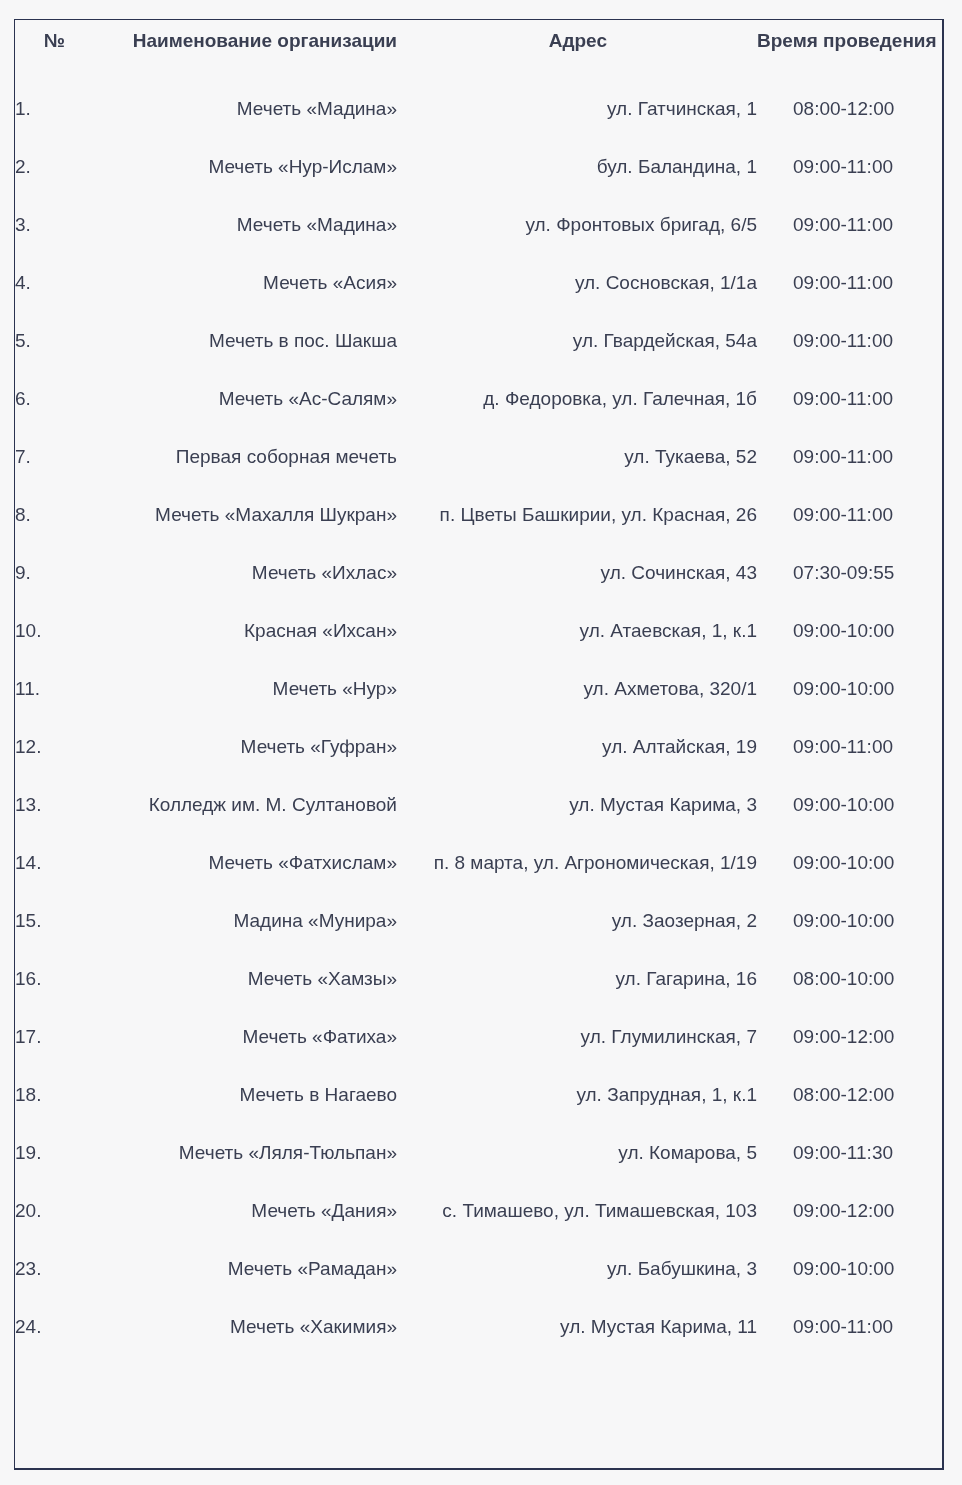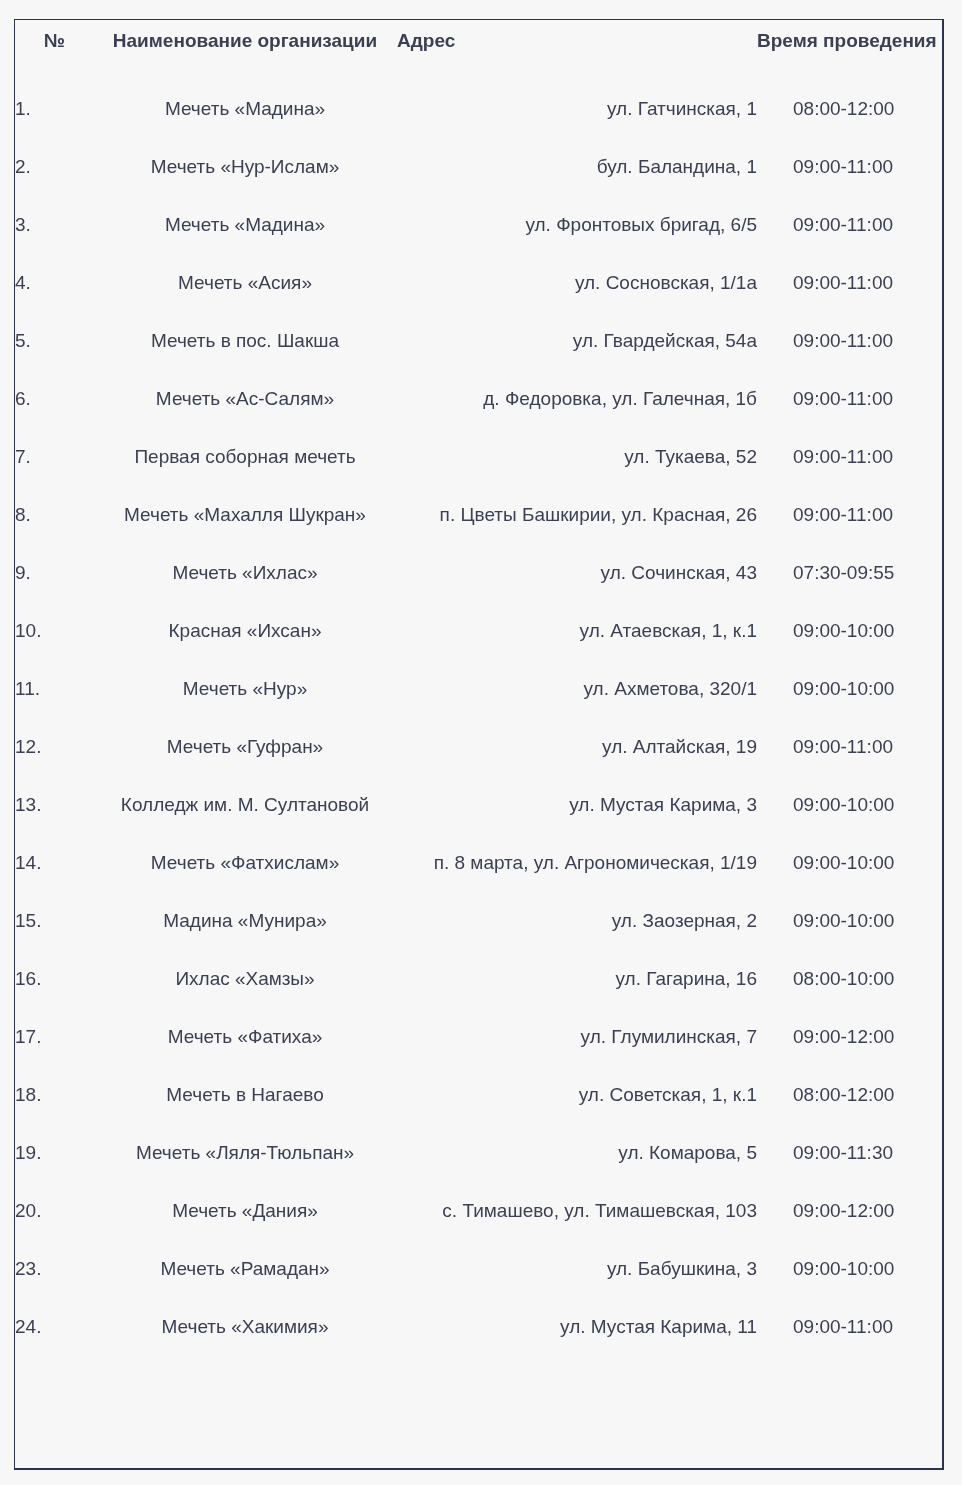--- a/index.html
+++ b/index.html
@@ -45,23 +45,23 @@
       color: #3a3f52;
       height: 38px;
       padding-top: 2px;
     }
     td {
       height: 58px;
     }
     tr.first td { height: 58px; padding-top: 20px; }
     .c-num { width: 78px; text-align: left; }
     th.c-num { text-align: left; padding-left: 29px; width: 49px; }
-    .c-name { width: 304px; text-align: center; }
+    .c-name { width: 304px; text-align: right; }
     .c-addr { width: 360px; text-align: right; }
-    th.c-addr { text-align: left; padding-right: 150px; width: 210px; }
+    th.c-addr { text-align: right; padding-right: 150px; width: 210px; }
     .c-time { text-align: left; padding-left: 36px; margin-left: 17px; }
     th.c-time { text-align: left; padding-left: 0; }
   </style>
 </head>
 <body>
 
 <div class="frame">
   <table>
     <thead>
       <tr>
@@ -157,34 +157,34 @@
           <td class="c-time">09:00-10:00</td>
         </tr>
         <tr>
           <td class="c-num">15.</td>
           <td class="c-name">Мадина «Мунира»</td>
           <td class="c-addr">ул. Заозерная, 2</td>
           <td class="c-time">09:00-10:00</td>
         </tr>
         <tr>
           <td class="c-num">16.</td>
-          <td class="c-name">Ихлас «Хамзы»</td>
+          <td class="c-name">Мечеть «Хамзы»</td>
           <td class="c-addr">ул. Гагарина, 16</td>
           <td class="c-time">08:00-10:00</td>
         </tr>
         <tr>
           <td class="c-num">17.</td>
           <td class="c-name">Мечеть «Фатиха»</td>
           <td class="c-addr">ул. Глумилинская, 7</td>
           <td class="c-time">09:00-12:00</td>
         </tr>
         <tr>
           <td class="c-num">18.</td>
           <td class="c-name">Мечеть в Нагаево</td>
-          <td class="c-addr">ул. Советская, 1, к.1</td>
+          <td class="c-addr">ул. Запрудная, 1, к.1</td>
           <td class="c-time">08:00-12:00</td>
         </tr>
         <tr>
           <td class="c-num">19.</td>
           <td class="c-name">Мечеть «Ляля-Тюльпан»</td>
           <td class="c-addr">ул. Комарова, 5</td>
           <td class="c-time">09:00-11:30</td>
         </tr>
         <tr>
           <td class="c-num">20.</td>

